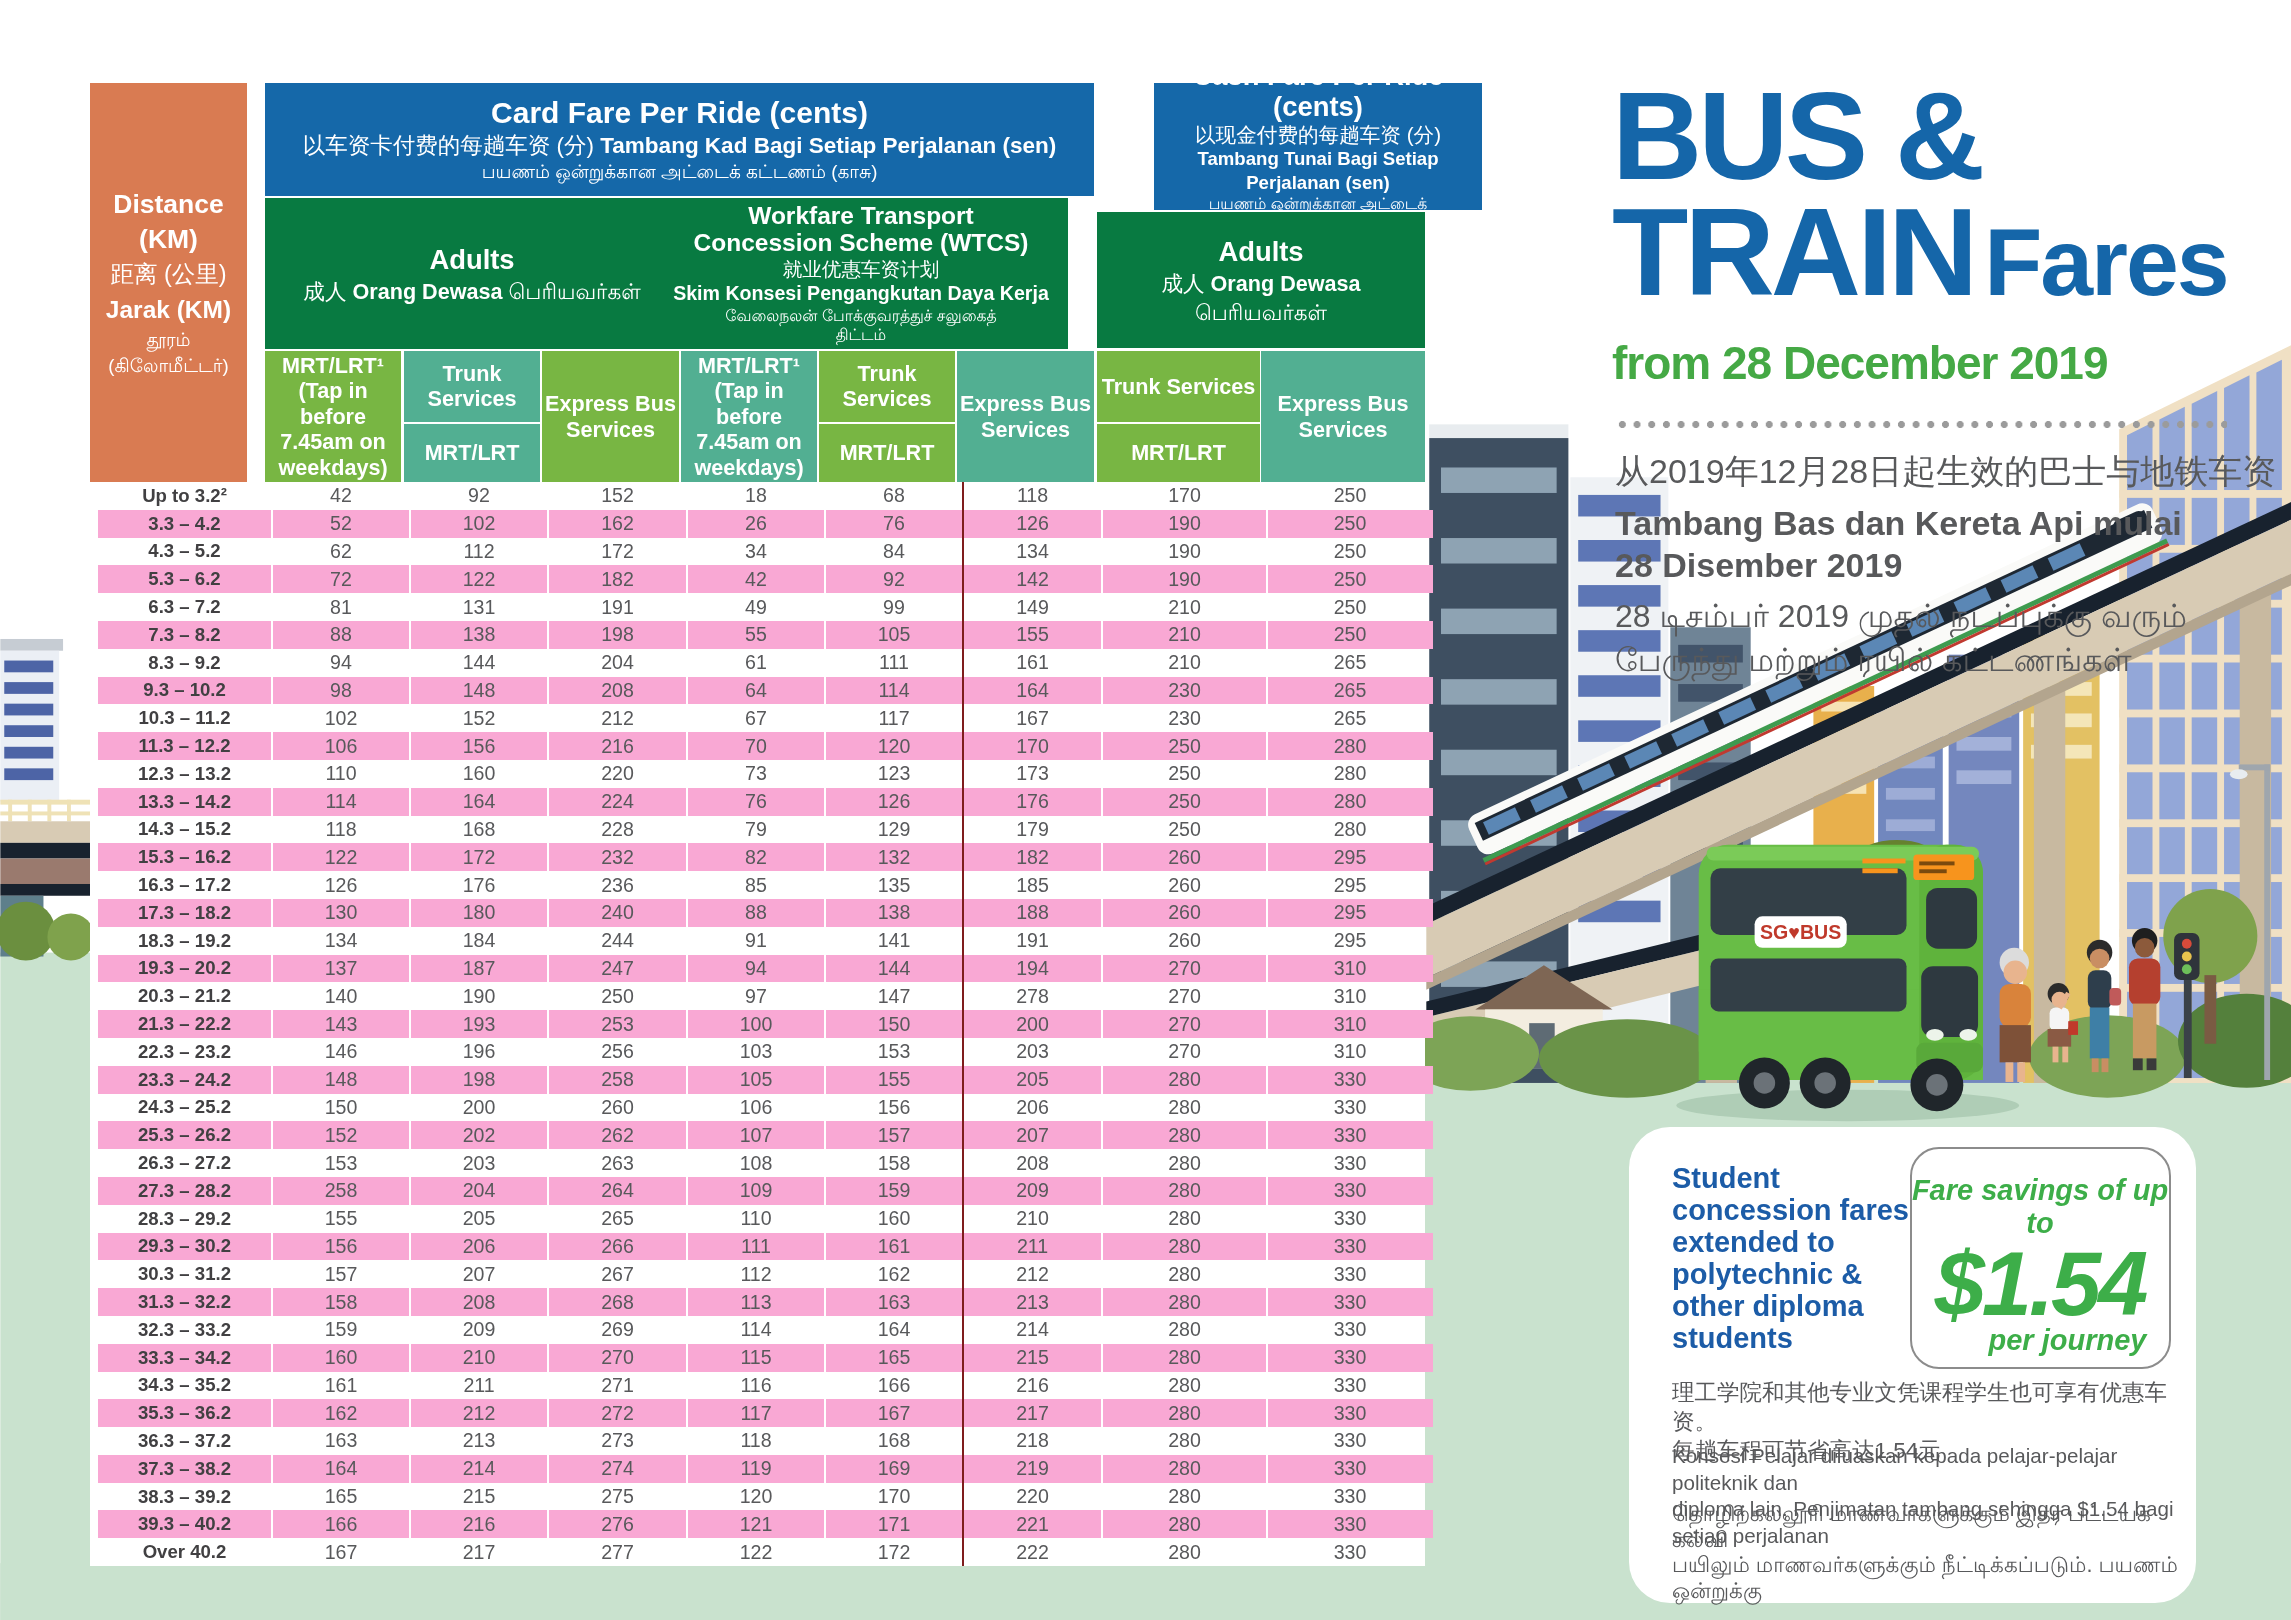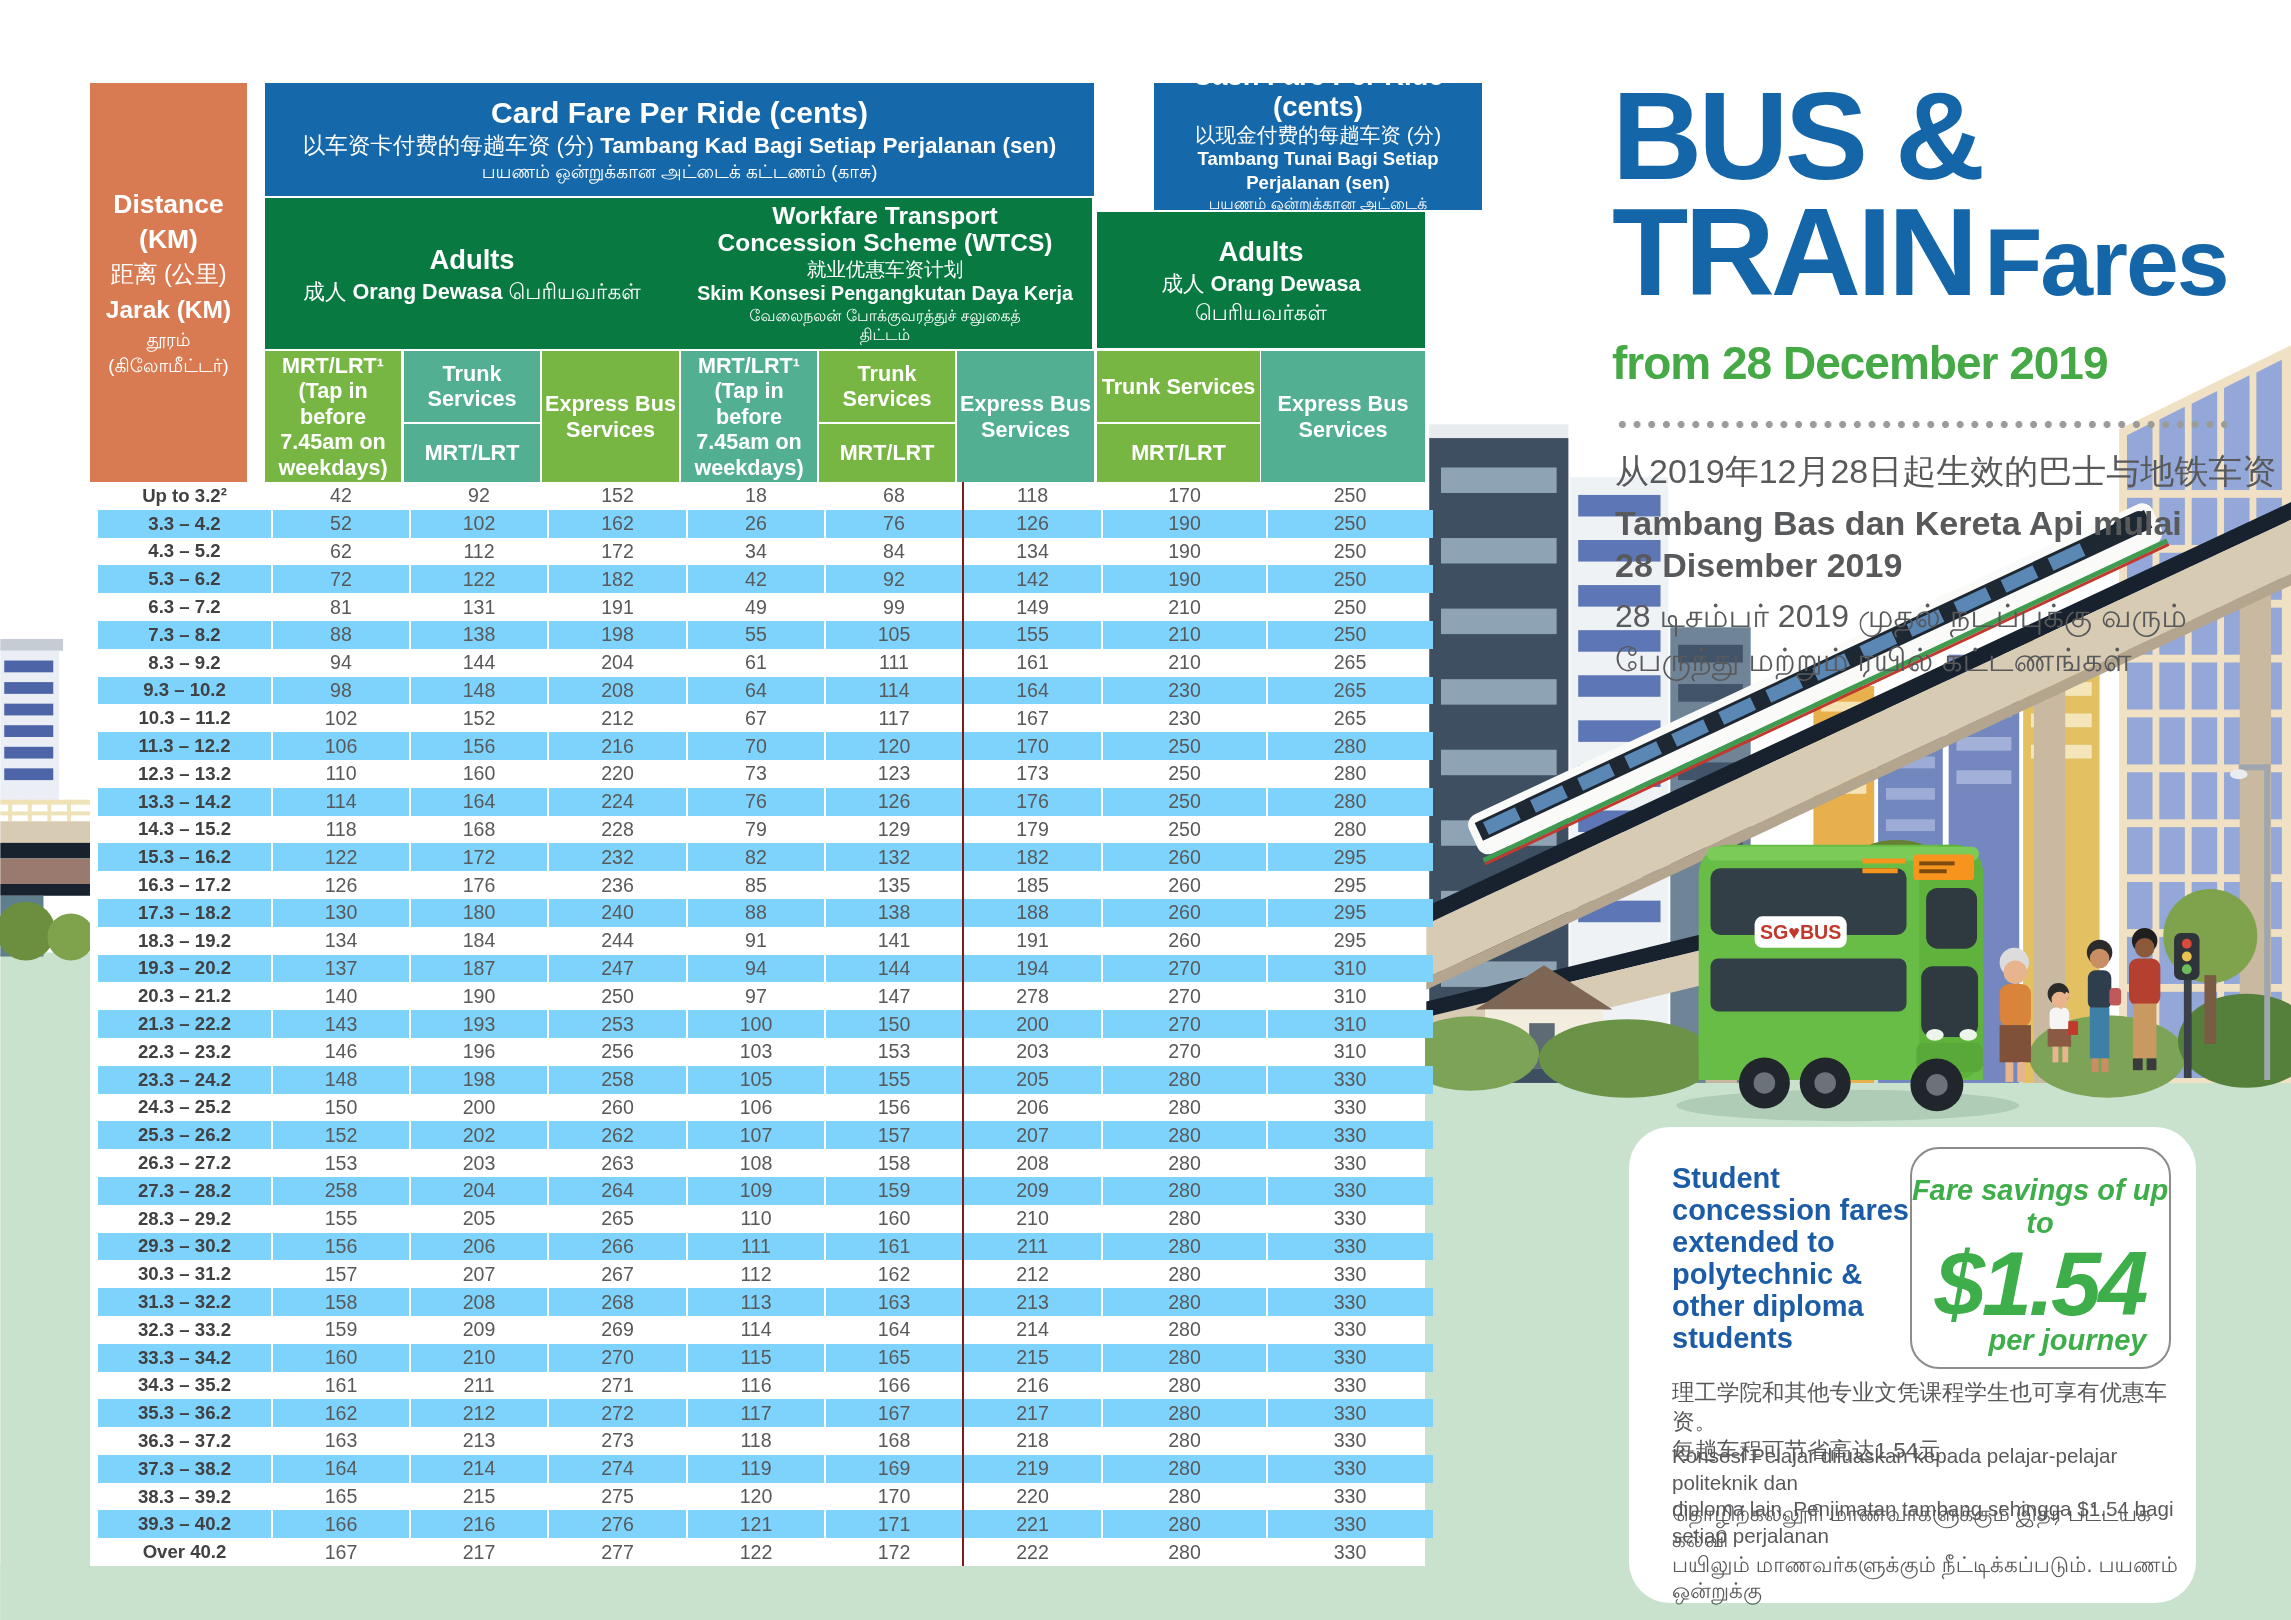--- a/index.html
+++ b/index.html
@@ -23,21 +23,21 @@
   .hb-sub{font-size:22.5px;line-height:29px;}
   .hb-sub b{font-weight:700;}
   .hb-ta{font-size:18.6px;line-height:24.5px;}
   .hdr-cash .hb-title{font-size:27.4px;line-height:31px;}
   .hdr-cash .hb-sub{font-size:20.6px;line-height:25.5px;}
   .hdr-cash .hb-ms{font-size:18.6px;font-weight:700;line-height:23.5px;}
   .hdr-cash .hb-ta{font-size:15.7px;line-height:19.6px;}
   .band{position:absolute;background:#087A41;color:#fff;text-align:center;
     display:flex;flex-direction:column;align-items:center;justify-content:center;}
   .band-adults{left:175px;top:115px;width:414px;height:151px;}
-  .band-wtcs{left:588px;top:115px;width:414px;height:151px;}
+  .band-wtcs{left:564px;top:115px;width:414px;height:151px;}
   .band-cash-adults{left:1007px;top:129px;width:328px;height:136px;}
   .gb-en{font-size:27.4px;font-weight:700;line-height:35px;}
   .gb-mix{font-size:21.6px;line-height:29px;}
   .gb-mix b{font-weight:700;}
   .wt-en{font-size:24.5px;font-weight:700;line-height:27.4px;}
   .wt-zh{font-size:19.6px;line-height:24.5px;}
   .wt-ms{font-size:19.6px;font-weight:700;line-height:24.5px;}
   .wt-ta{font-size:15.7px;line-height:19.6px;}
   .sub{position:absolute;top:268px;height:131px;color:#fff;font-weight:700;font-size:21.6px;line-height:25.5px;
     text-align:center;display:flex;align-items:center;justify-content:center;}
@@ -46,21 +46,21 @@
   .split{background:#fff !important;flex-direction:column;justify-content:flex-start;}
   .split .sp-top{height:71px;width:100%;display:flex;align-items:center;justify-content:center;}
   .split .sp-bot{height:58px;width:100%;margin-top:2.9px;display:flex;align-items:center;justify-content:center;}
   .split.g .sp-top,.split.g .sp-bot{background:#78B643;}
   .split.t .sp-top,.split.t .sp-bot{background:#52AF92;}
   .s0{left:175px;width:136px;}.s1{left:314px;width:136px;}.s2{left:452px;width:137px;}
   .s3{left:591px;width:136px;}.s4{left:729px;width:136px;}.s5{left:867px;width:137px;}
   .s6{left:1007px;width:163px;}.s7{left:1171px;width:164px;}
   .t-body{position:absolute;left:0;top:399px;width:1335px;height:1084px;display:flex;flex-direction:column;padding-left:8px;}
   .t-row{display:flex;height:28px;}
-  .t-row.alt{background:#7dd3fc;}
+  .t-row.alt{background:#f9a8d4;}
   .cell{box-sizing:border-box;height:100%;display:flex;align-items:center;justify-content:center;
     font-size:19.6px;color:#58595B;}
   .cd{width:175px;border-right:2.9px solid #fff;color:#414042;font-weight:600;font-size:18.6px;}
   .c0{width:138px;border-right:2px solid #fff;}
   .c1{width:138px;border-right:2px solid #fff;}
   .c2{width:139px;border-right:2.9px solid #fff;}
   .c3{width:138px;border-right:2px solid #fff;}
   .c4{width:138px;border-right:2px solid #7f1d1d;}
   .c5{width:139px;border-right:2.9px solid #fff;}
   .c6{width:165px;border-right:2px solid #fff;}

